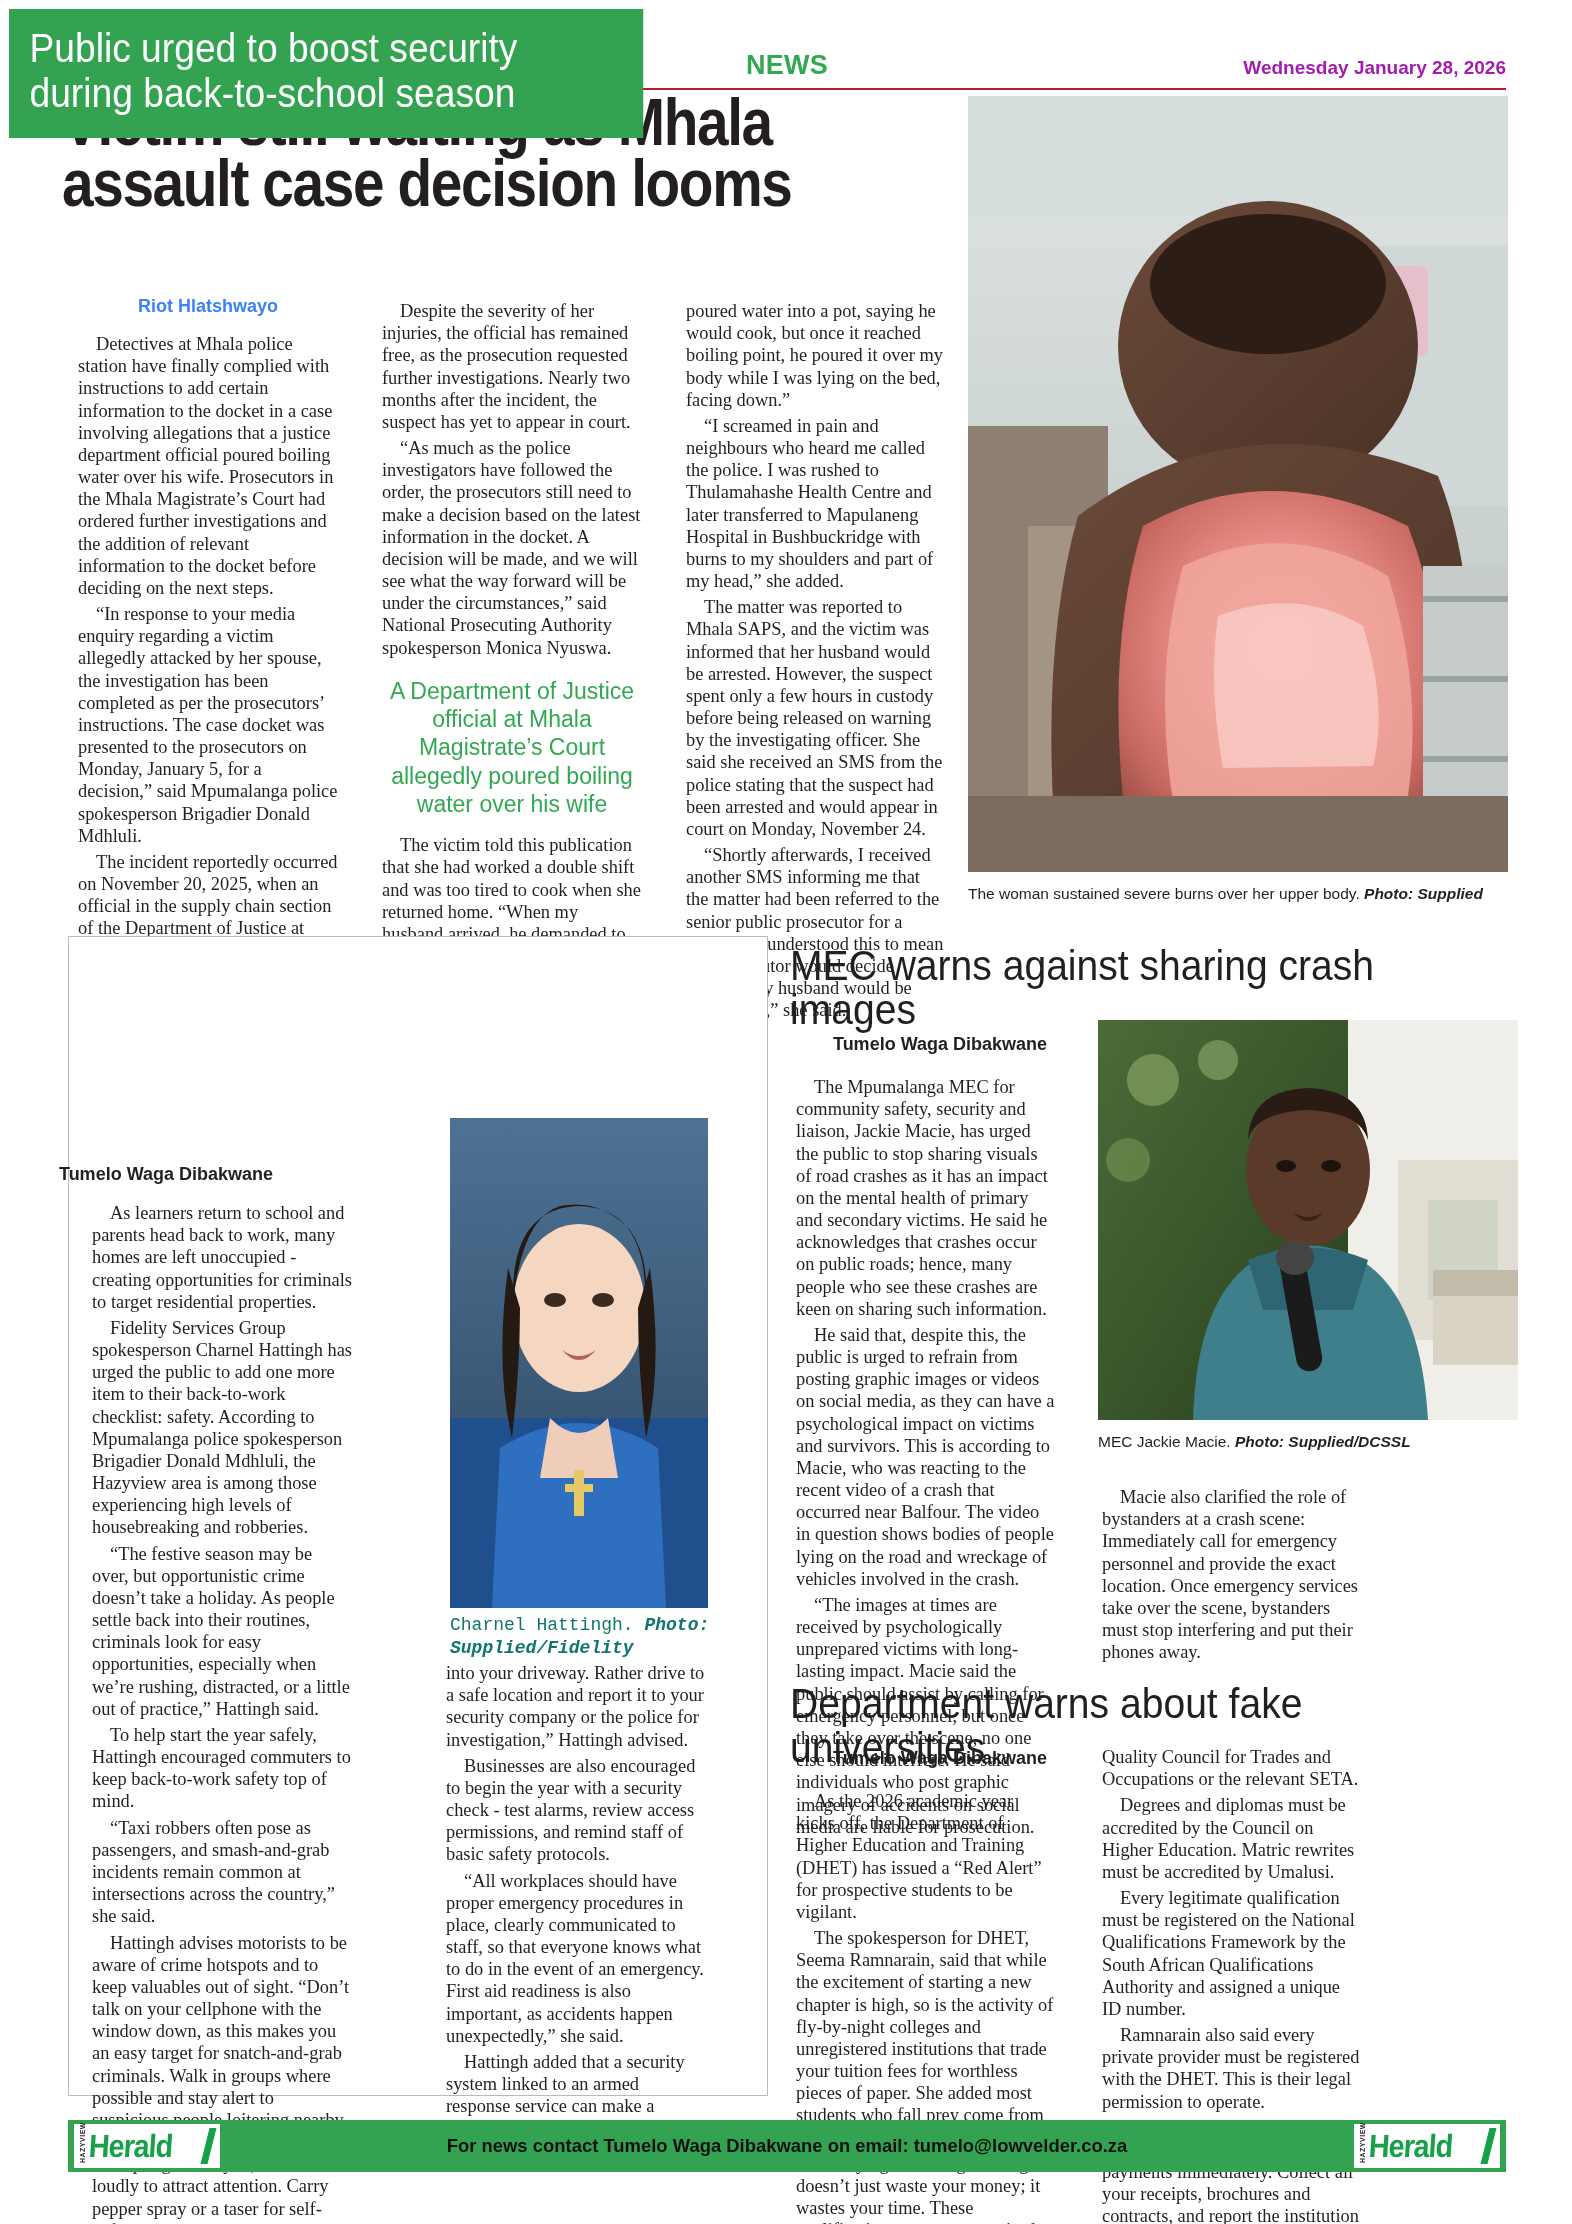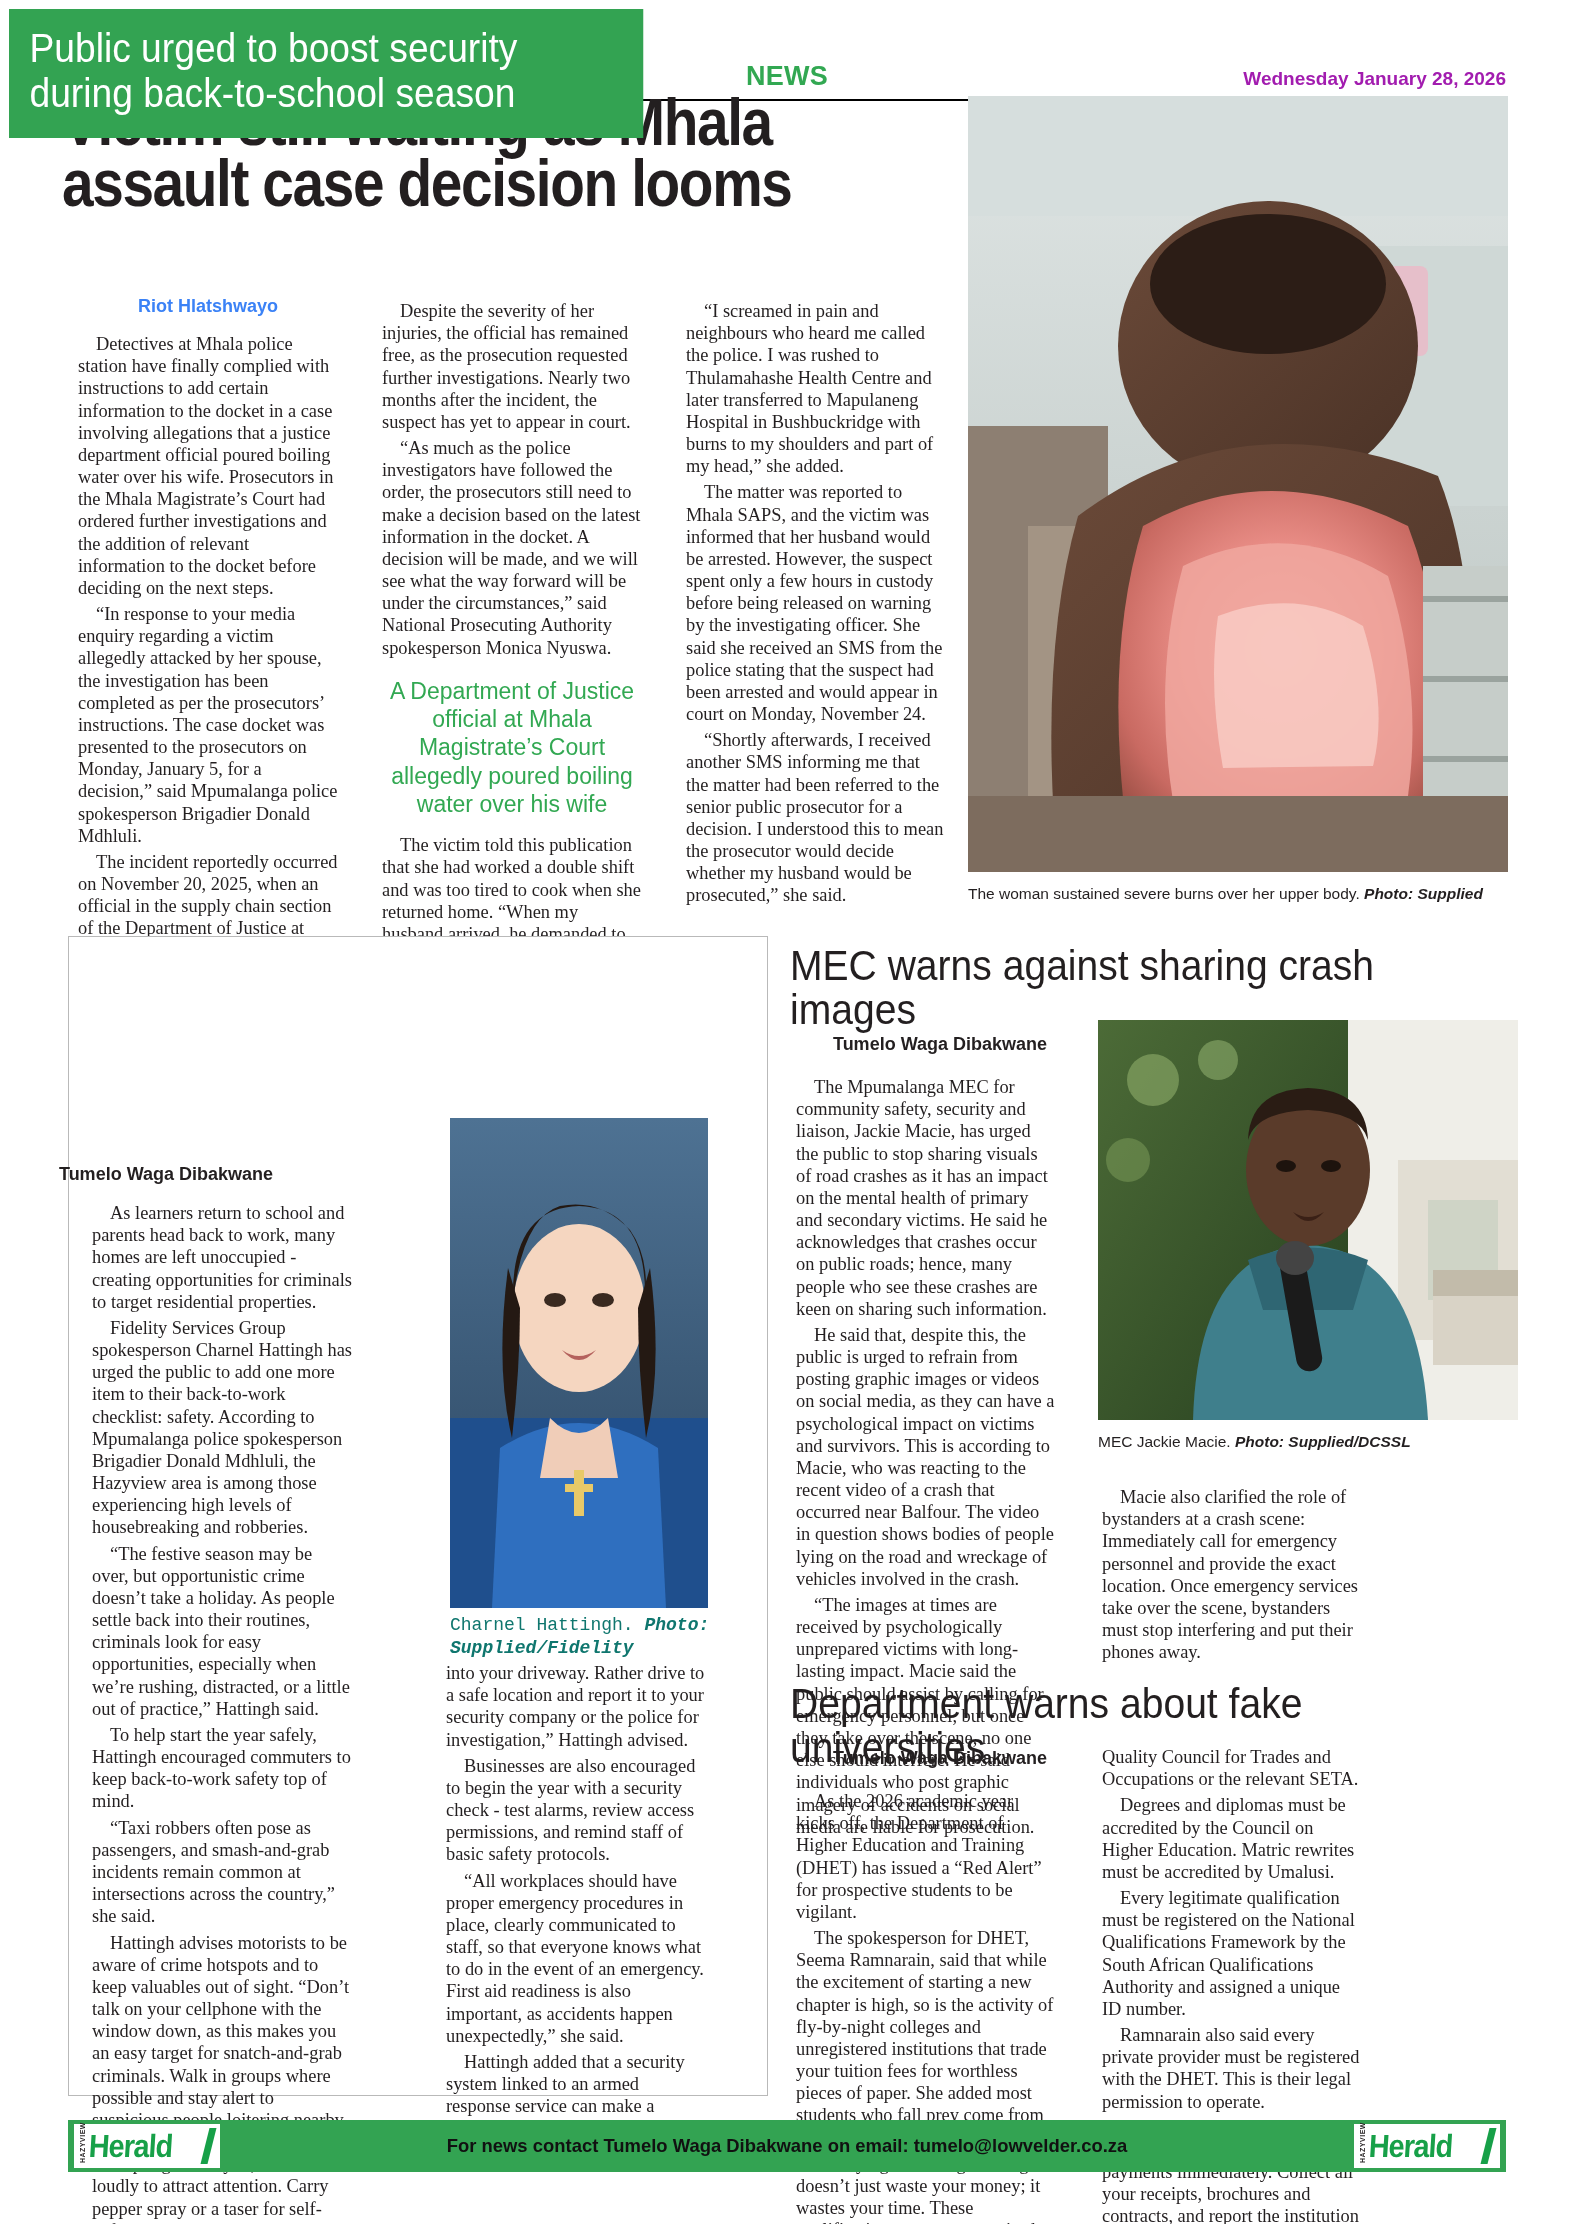--- a/index.html
+++ b/index.html
@@ -8,22 +8,22 @@
     width:1572px; height:2224px;
     background:#ffffff;
     font-family:"Liberation Serif", serif;
     color:#231f20;
     overflow:hidden;
   }
   .page { position:relative; width:1572px; height:2224px; }
 
   
   .masthead {
-    position:absolute; left:68px; top:67px; width:1438px; height:34px;
-    border-bottom:2px solid #000000;
+    position:absolute; left:68px; top:56px; width:1438px; height:34px;
+    border-bottom:2px solid #b91c1c;
   }
   .folio {
     position:absolute; left:0; top:0;
     font-family:"Liberation Sans", sans-serif;
     font-size:19px; font-weight:700; letter-spacing:-0.4px;
     transform:scaleX(0.82); transform-origin:left top;
     color:#231f20;
   }
   .section-word {
     position:absolute; left:50%; top:-6px; transform:translateX(-50%);
@@ -243,20 +243,21 @@
   </div>
 
   <div class="lead-c2 col-text">
     <p>Despite the severity of her injuries, the official has remained free, as the prosecution requested further investigations. Nearly two months after the incident, the suspect has yet to appear in court.</p>
     <p>“As much as the police investigators have followed the order, the prosecutors still need to make a decision based on the latest information in the docket. A decision will be made, and we will see what the way forward will be under the circumstances,” said National Prosecuting Authority spokesperson Monica Nyuswa.</p>
     <div class="pullquote">A Department of Justice official at Mhala Magistrate’s Court allegedly poured boiling water over his wife</div>
     <p>The victim told this publication that she had worked a double shift and was too tired to cook when she returned home. “When my husband arrived, he demanded to know why no food had been prepared,” she said. “I explained that I was exhausted after a double shift. He</p>
   </div>
 
   <div class="lead-c3 col-text">
+    <p class="noindent">poured water into a pot, saying he would cook, but once it reached boiling point, he poured it over my body while I was lying on the bed, facing down.”</p>
     <p>“I screamed in pain and neighbours who heard me called the police. I was rushed to Thulamahashe Health Centre and later transferred to Mapulaneng Hospital in Bushbuckridge with burns to my shoulders and part of my head,” she added.</p>
     <p>The matter was reported to Mhala SAPS, and the victim was informed that her husband would be arrested. However, the suspect spent only a few hours in custody before being released on warning by the investigating officer. She said she received an SMS from the police stating that the suspect had been arrested and would appear in court on Monday, November 24.</p>
     <p>“Shortly afterwards, I received another SMS informing me that the matter had been referred to the senior public prosecutor for a decision. I understood this to mean the prosecutor would decide whether my husband would be prosecuted,” she said.</p>
   </div>
 
   <div class="block-left"></div>
   <div class="green-head">Public urged to boost security during back-to-school season</div>
 
   <div class="sec-byline">Tumelo Waga Dibakwane</div>
 

